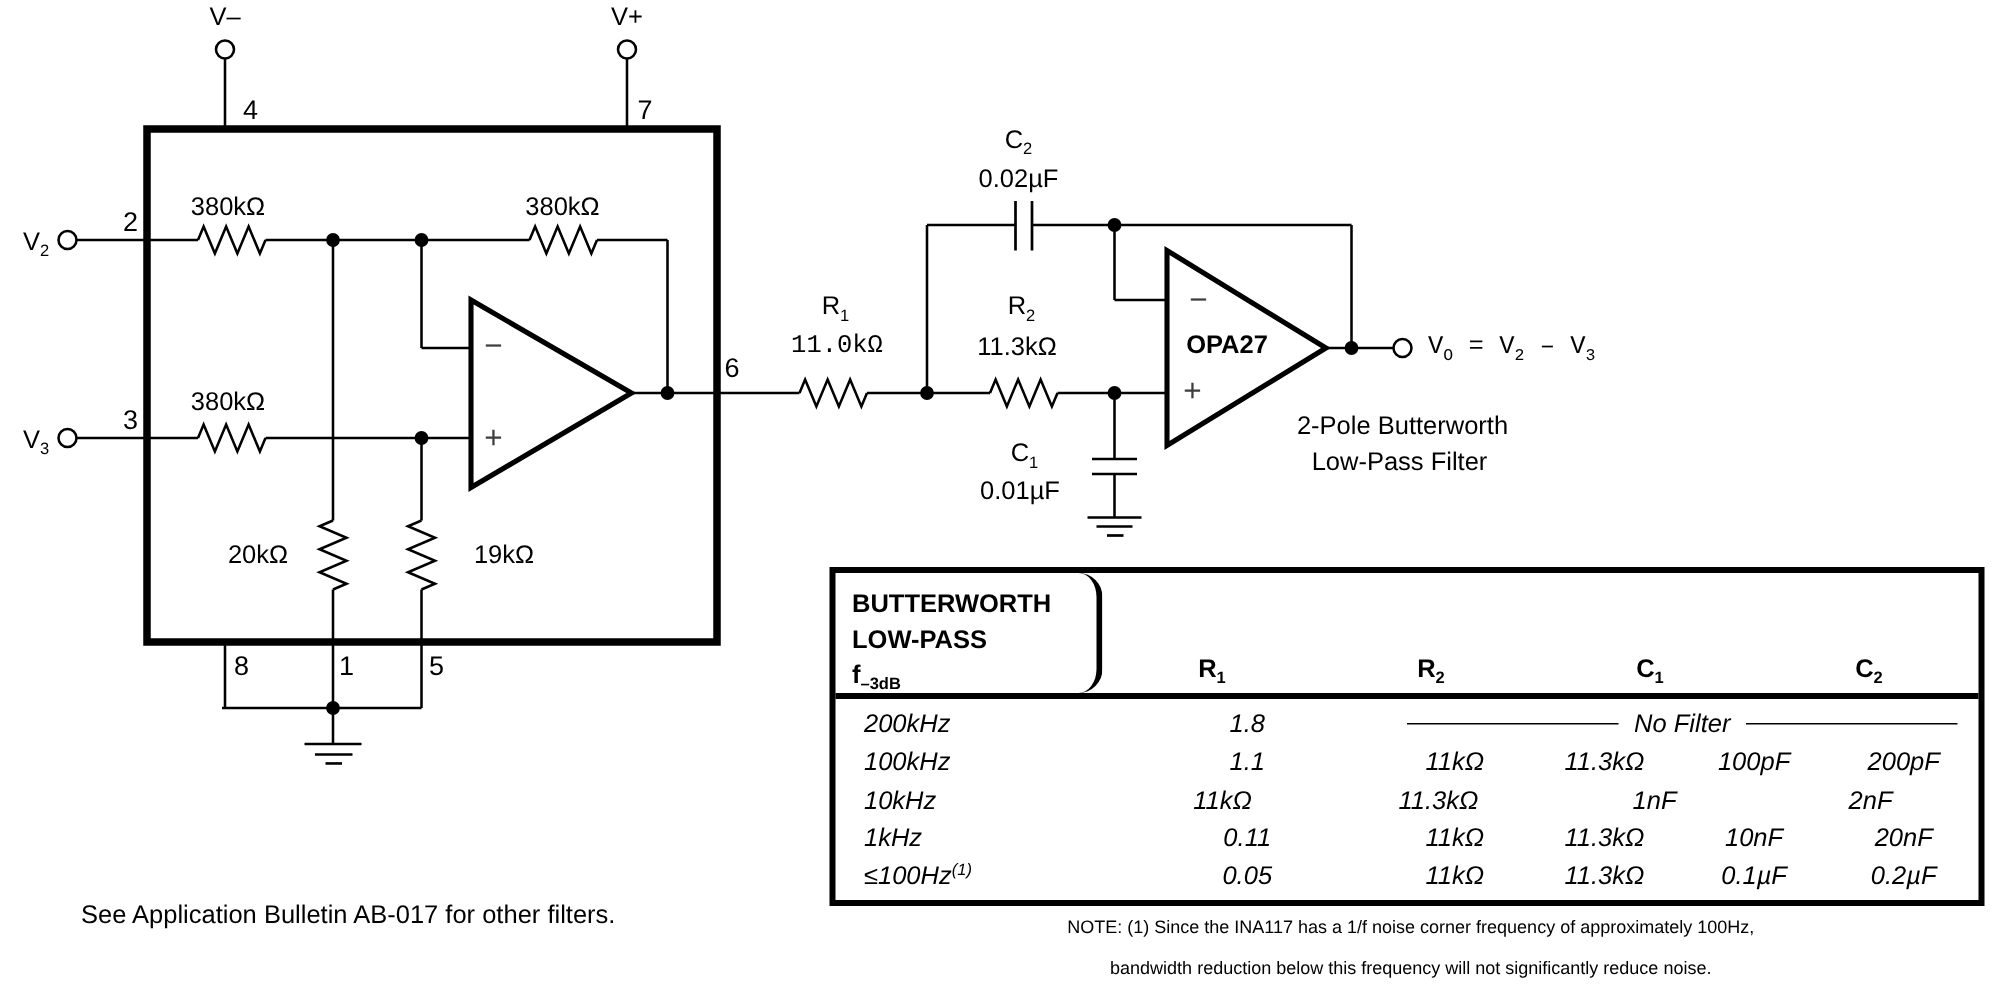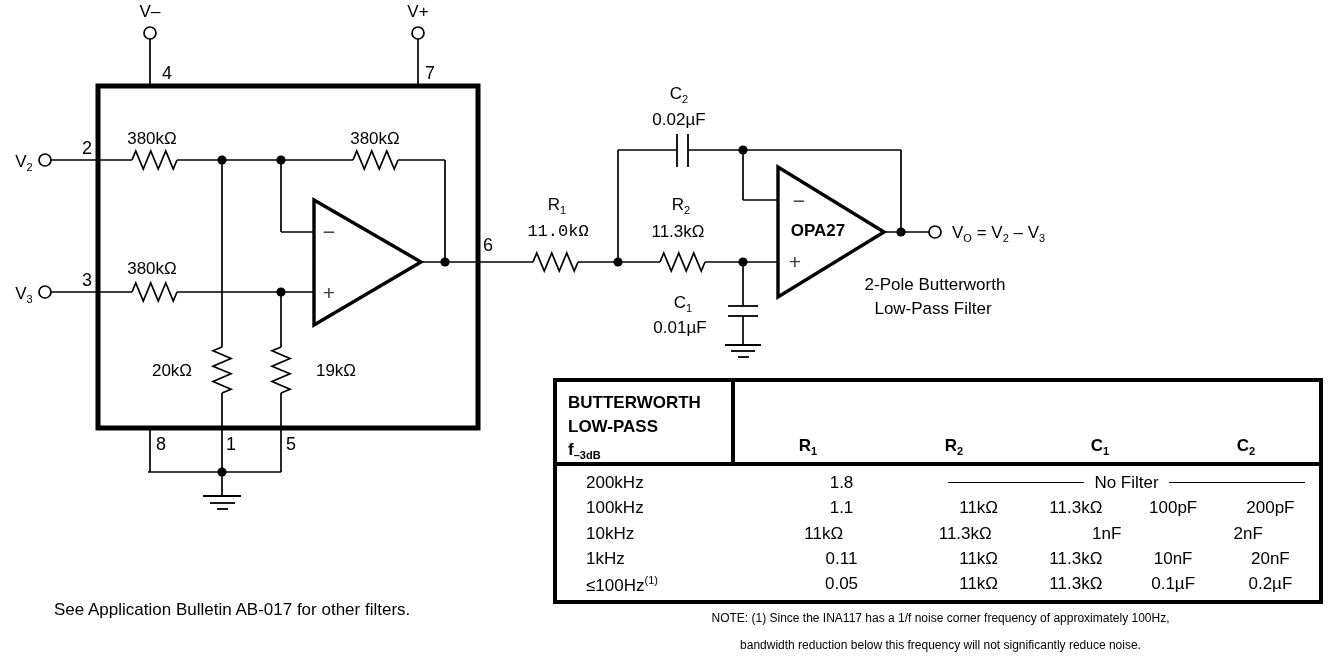--- a/index.html
+++ b/index.html
@@ -11,26 +11,26 @@
   .lbl sub{font-size:11px;line-height:0;}
   .pin{font-size:18px;}
   .sym{font-size:21px;font-weight:400;color:#3d3d3d;}
   .bold{font-weight:bold;}
   .leftanch{transform:translate(0,-50%);}
   
   .ftable{position:absolute;left:553px;top:378px;width:770px;height:226px;
           border:4px solid #000;box-sizing:border-box;display:flex;flex-direction:column;
           font-size:17px;background:#fff;}
   .thead{height:80px;border-bottom:4px solid #000;display:flex;flex:none;font-weight:bold;}
-  .tbody{flex:1;display:flex;flex-direction:column;padding:4px 0 3px 18px;}
+  .tbody{flex:1;display:flex;flex-direction:column;padding:4px 0 3px 8px;font-style:italic;}
   .colf{width:178px;border-right:4px solid #000;box-sizing:border-box;flex:none;}
   .coln{width:177px;border-right:4px solid #000;box-sizing:border-box;flex:none;}
   .colrc{flex:1;display:flex;}
   .subcol{flex:1;text-align:center;}
-  .thead .colf{padding:9px 0 0 11px;line-height:23.5px;}
+  .thead .colf{padding:9px 0 0 11px;line-height:23.5px;border-radius:16px;}
   .thead .coln{display:flex;flex-direction:column;justify-content:flex-end;
                align-items:center;padding-bottom:6px;line-height:22px;}
   .thead .colrc{align-items:flex-end;padding-bottom:6px;}
   .trow{flex:1;display:flex;align-items:center;}
   .trow .colf{border-right:none;padding-left:11px;}
   .trow .coln{border-right:none;text-align:center;}
   .nofilter{flex:1;display:flex;align-items:center;padding:0 14px 0 18px;}
   .nofilter .dash{flex:1;border-top:1.8px solid #000;}
   .nofilter .nf-label{margin:0 10px;white-space:nowrap;}
   .caption{position:absolute;left:54px;top:600px;font-size:17px;white-space:nowrap;}
@@ -170,21 +170,21 @@
   <span class="lbl" style="left:683px;top:302px;"><span>C</span><sub>1</sub></span>
   <span class="lbl" style="left:680px;top:327px;">0.01µF</span>
 
   <span class="lbl bold" style="left:818px;top:230px;">OPA27</span>
   <span class="lbl sym" style="left:799px;top:200px;">−</span>
   <span class="lbl sym" style="left:795px;top:261px;">+</span>
 
   <span class="lbl" style="left:935px;top:284px;">2-Pole Butterworth</span>
   <span class="lbl" style="left:933px;top:308px;">Low-Pass Filter</span>
 
-  <span class="lbl leftanch" style="left:952px;top:232px;"><span>V</span><sub>O</sub><span style="white-space:pre"> = V</span><sub>2</sub><span style="white-space:pre"> – V</span><sub>3</sub></span>
+  <span class="lbl leftanch" style="left:952px;top:232px;font-family:Liberation Mono, monospace;"><span>V</span><sub>O</sub><span style="white-space:pre"> = V</span><sub>2</sub><span style="white-space:pre"> – V</span><sub>3</sub></span>
 
   <div class="ftable">
     <div class="thead">
       <div class="colf">
         <div>BUTTERWORTH</div>
         <div>LOW-PASS</div>
         <div><span>f</span><sub class="sb">–3dB</sub></div>
       </div>
       <div class="colrc">
         <div class="subcol"><span>R</span><sub class="sb">1</sub></div>

